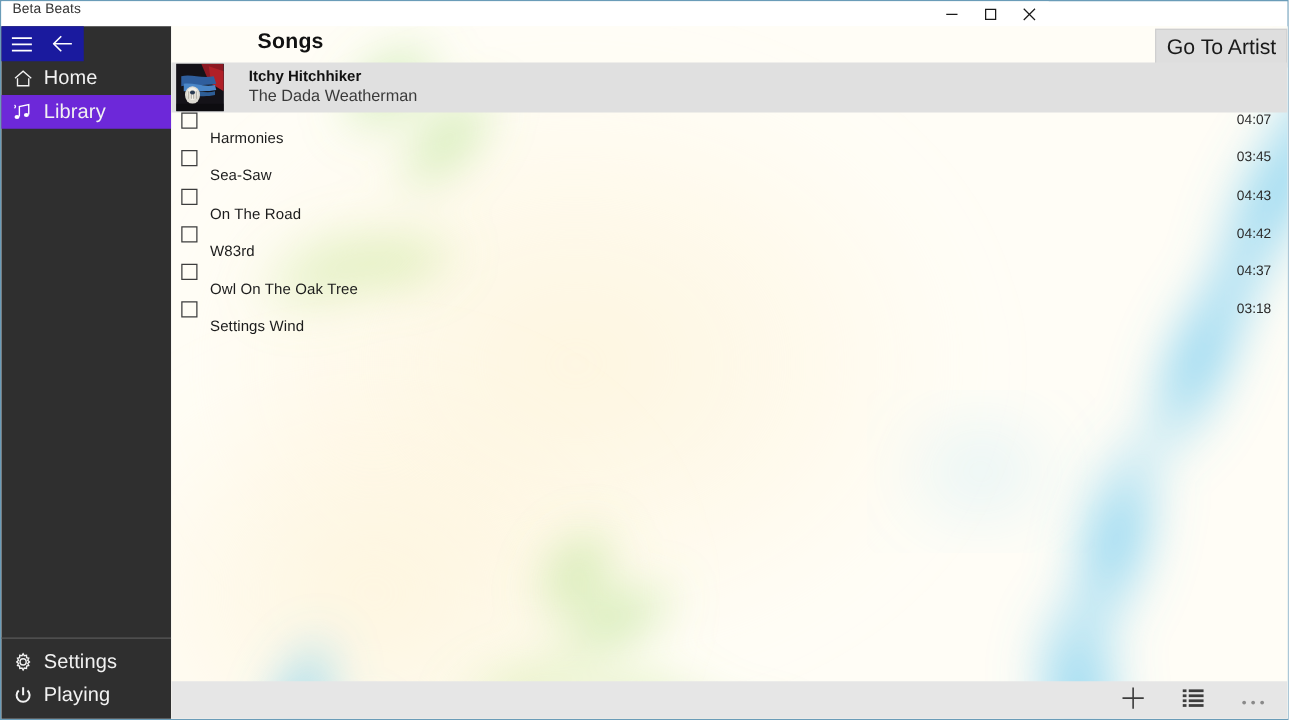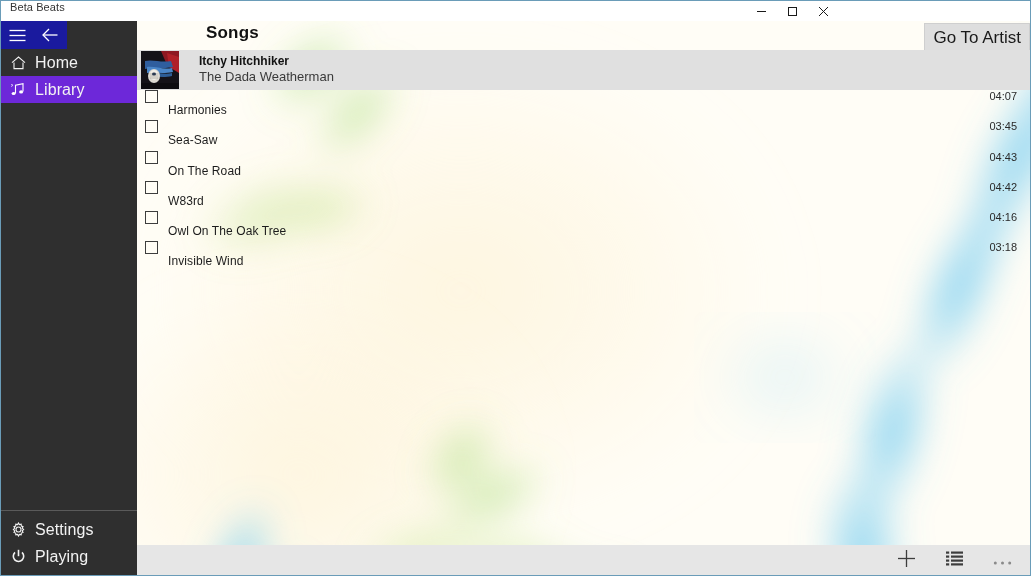--- a/index.html
+++ b/index.html
@@ -335,26 +335,26 @@
 
       <div class="songrow">
         <span class="cb"></span>
         <span class="title">W83rd</span>
         <span class="dur">04:42</span>
       </div>
 
       <div class="songrow">
         <span class="cb"></span>
         <span class="title">Owl On The Oak Tree</span>
-        <span class="dur">04:16</span>
-      </div>
-
-      <div class="songrow">
-        <span class="cb"></span>
-        <span class="title">Invisible Wind</span>
+        <span class="dur">04:37</span>
+      </div>
+
+      <div class="songrow">
+        <span class="cb"></span>
+        <span class="title">Settings Wind</span>
         <span class="dur">03:18</span>
       </div>
 
     </div>
 
     <div id="cmdbar">
       <div class="cbtn">
         <span>
           <svg width="19" height="19" viewBox="0 0 19 19">
             <line x1="9.5" y1="1" x2="9.5" y2="18" stroke="#3d3d3d" stroke-width="1.3"></line>

